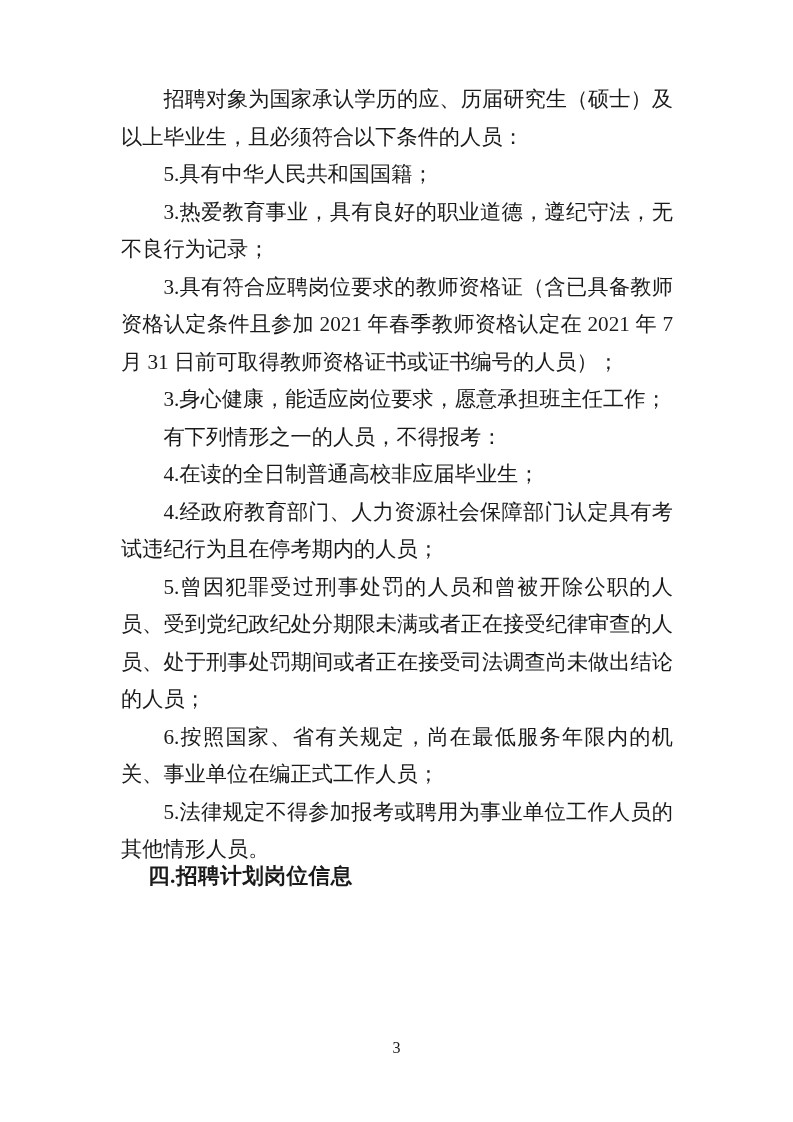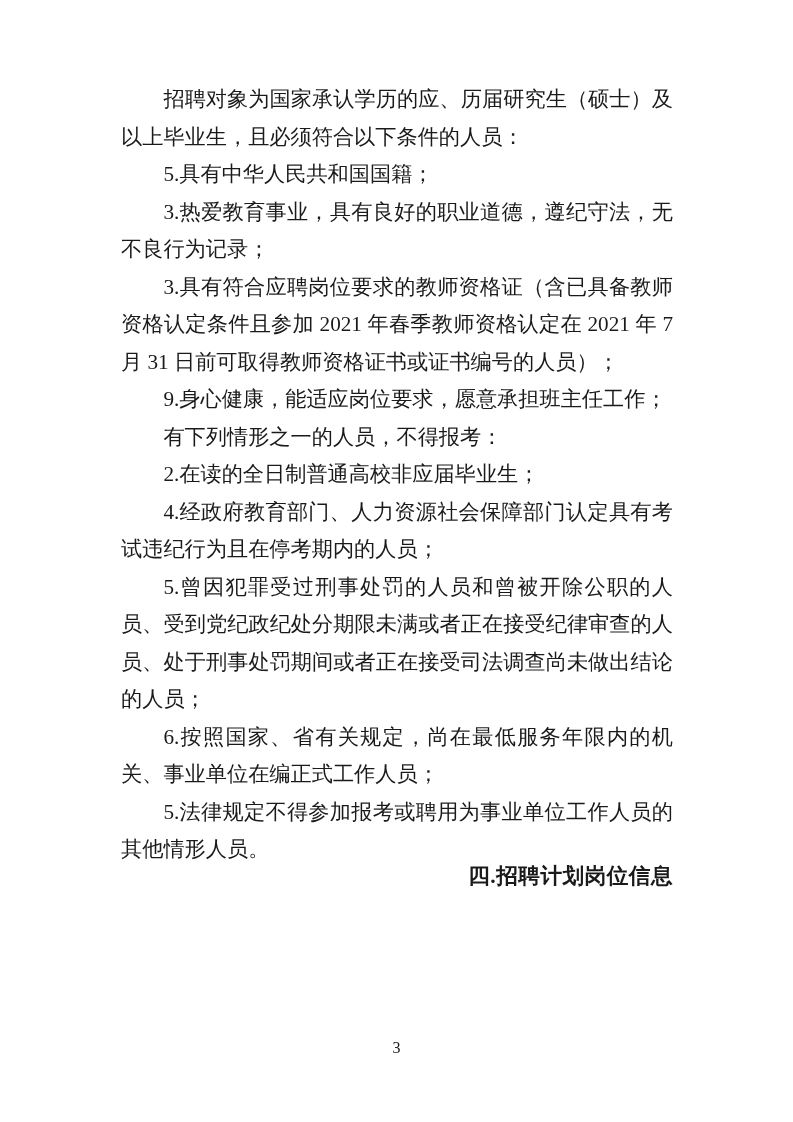--- a/index.html
+++ b/index.html
@@ -31,21 +31,21 @@
     padding: 0;
     text-indent: 2em;
   }
   .section-heading {
     font-weight: bold;
     font-size: 21.6px;
     line-height: 26px;
     margin: -6px 0 0 0;
     padding: 0;
     text-indent: 1.25em;
-    text-align: right;
+    text-align: left;
     letter-spacing: 0.5px;
   }
   .page-number {
     position: absolute;
     top: 1037px;
     left: 0;
     width: 100%;
     text-align: center;
     font-size: 16px;
     line-height: 22px;
@@ -55,23 +55,23 @@
 </head>
 <body>
 
 <div class="page">
   <div class="content">
     <div>
         <p class="para">招聘对象为国家承认学历的应、历届研究生（硕士）及以上毕业生，且必须符合以下条件的人员：</p>
         <p class="para">5.具有中华人民共和国国籍；</p>
         <p class="para">3.热爱教育事业，具有良好的职业道德，遵纪守法，无不良行为记录；</p>
         <p class="para">3.具有符合应聘岗位要求的教师资格证（含已具备教师资格认定条件且参加 2021 年春季教师资格认定在 2021 年 7 月 31 日前可取得教师资格证书或证书编号的人员）；</p>
-        <p class="para">9.身心健康，能适应岗位要求，愿意承担班主任工作；</p>
+        <p class="para">3.身心健康，能适应岗位要求，愿意承担班主任工作；</p>
         <p class="para">有下列情形之一的人员，不得报考：</p>
-        <p class="para">2.在读的全日制普通高校非应届毕业生；</p>
+        <p class="para">4.在读的全日制普通高校非应届毕业生；</p>
         <p class="para">4.经政府教育部门、人力资源社会保障部门认定具有考试违纪行为且在停考期内的人员；</p>
         <p class="para">5.曾因犯罪受过刑事处罚的人员和曾被开除公职的人员、受到党纪政纪处分期限未满或者正在接受纪律审查的人员、处于刑事处罚期间或者正在接受司法调查尚未做出结论的人员；</p>
         <p class="para">6.按照国家、省有关规定，尚在最低服务年限内的机关、事业单位在编正式工作人员；</p>
         <p class="para">5.法律规定不得参加报考或聘用为事业单位工作人员的其他情形人员。</p>
       </div>
     <h2 class="section-heading">四.招聘计划岗位信息</h2>
   </div>
   <div class="page-number">3</div>
 </div>
 

